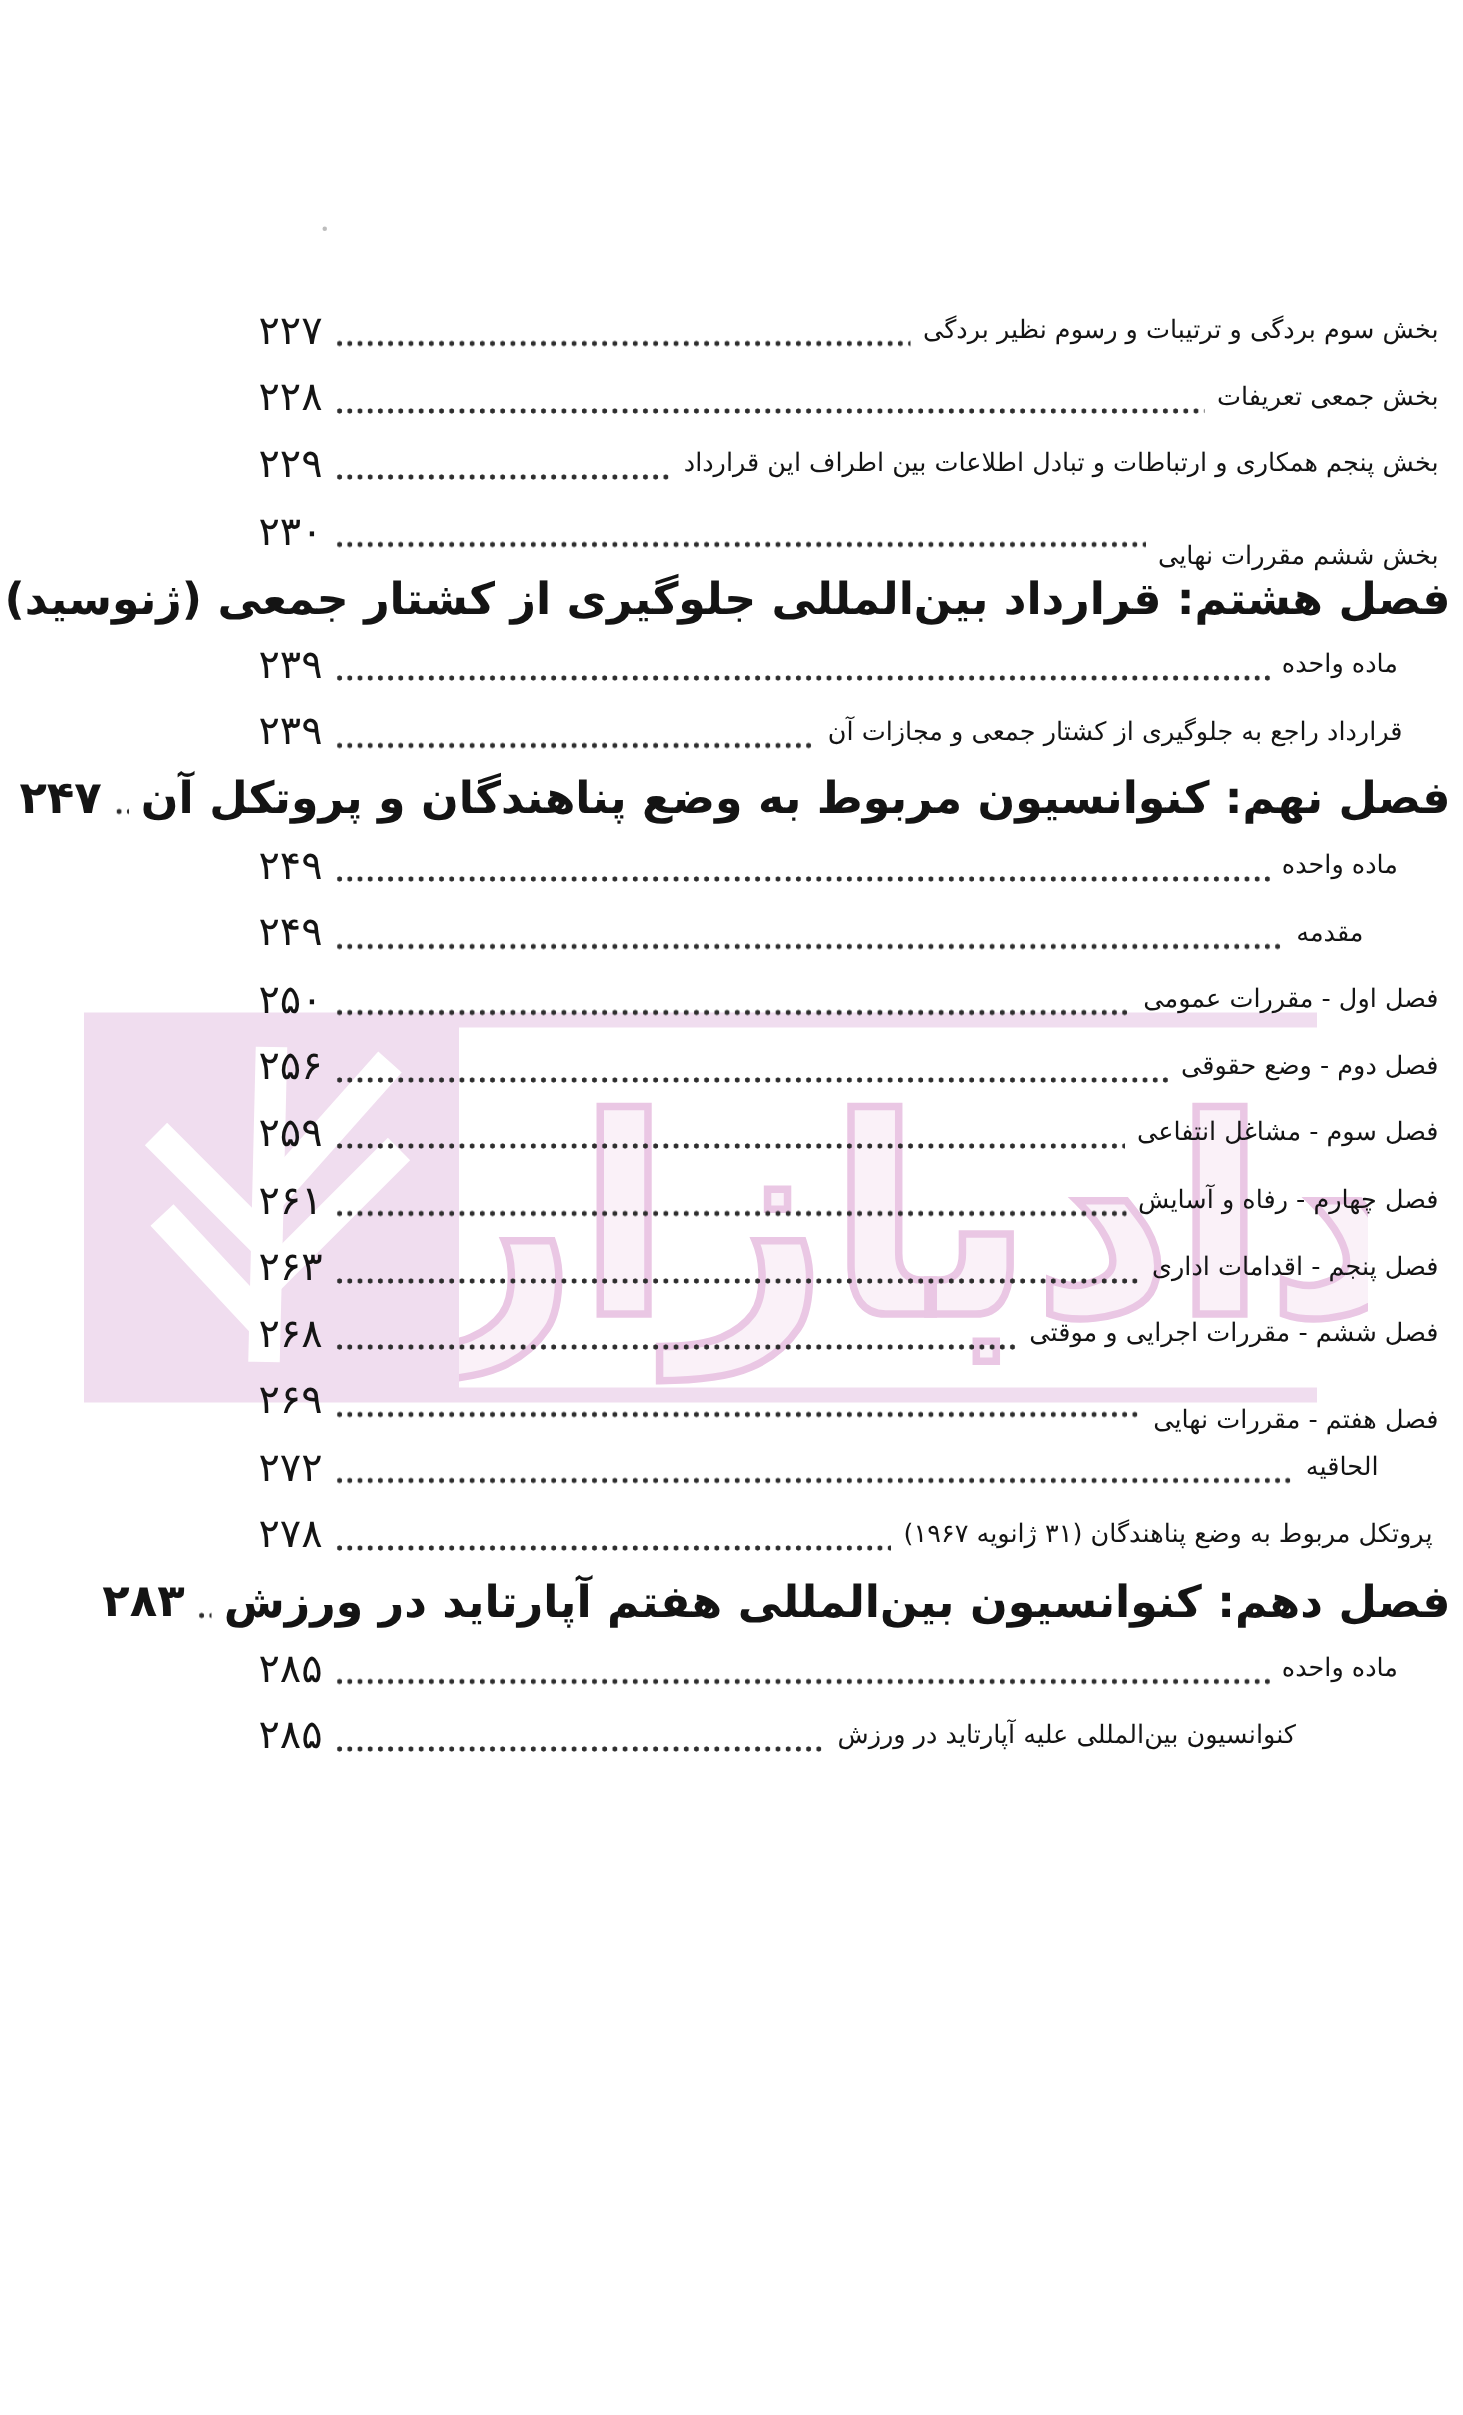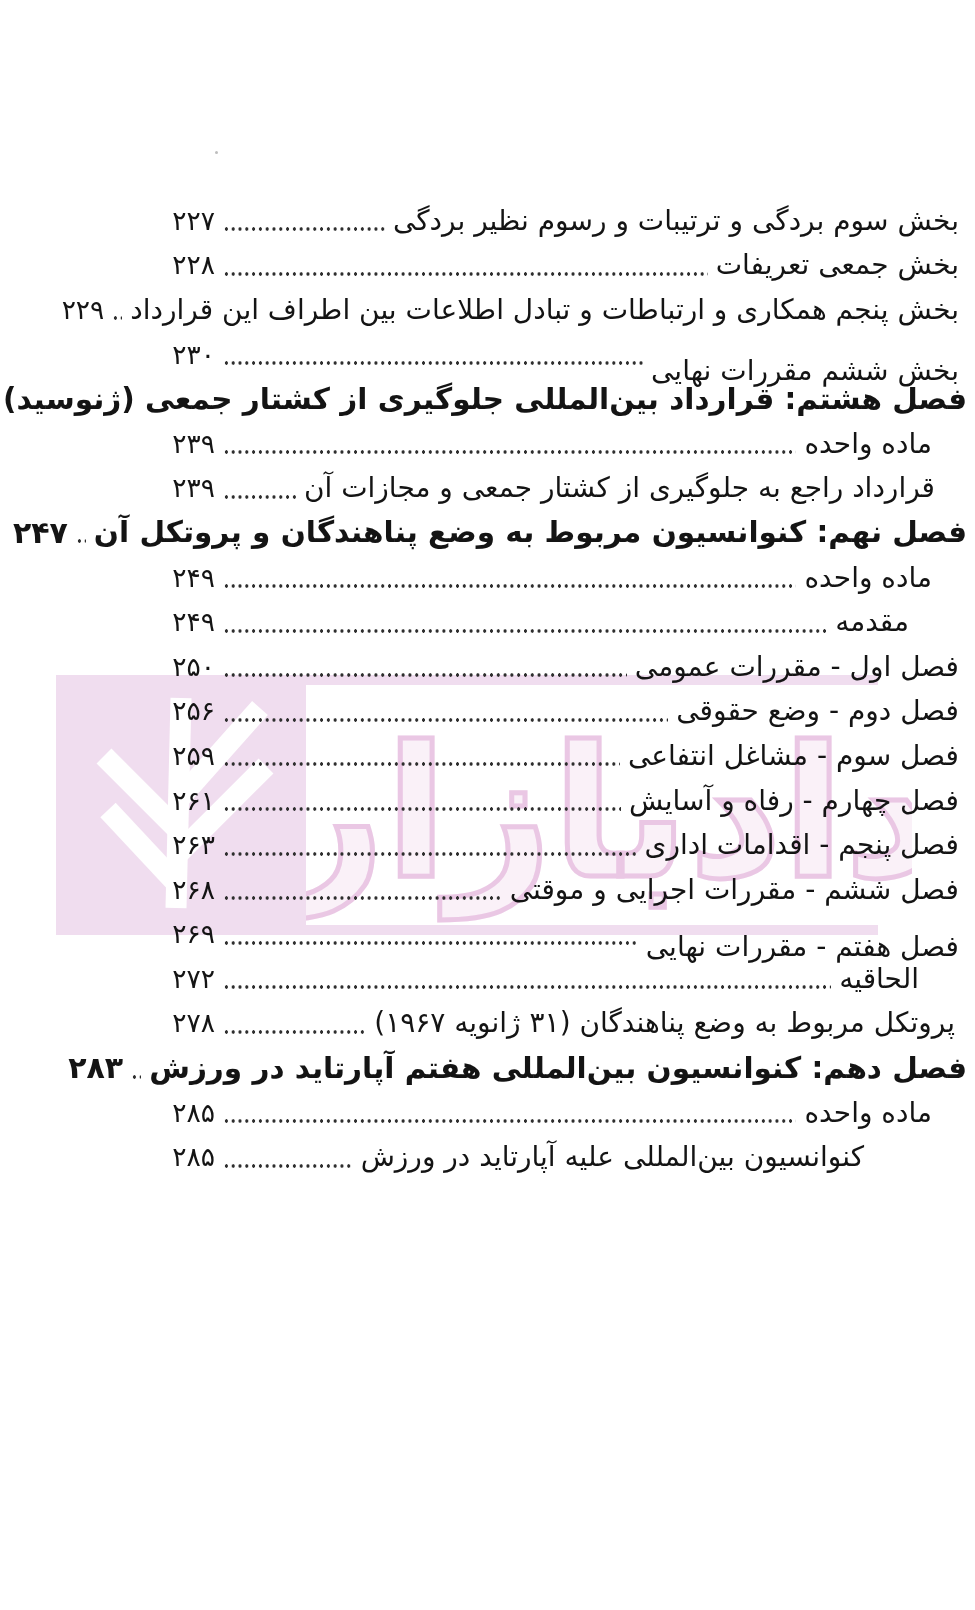--- a/index.html
+++ b/index.html
@@ -27,21 +27,21 @@
   }
   .wm-icon{position:absolute;left:32px;top:18px;}
 
   
   .toc{
     position:relative;z-index:1;direction:rtl;
     padding:198px 16px 0 145px;
   }
   .row{display:flex;align-items:center;height:44.6px;}
   .title{
-    white-space:nowrap;font-size:28px;color:#141414;flex:none;
+    white-space:nowrap;font-size:17px;color:#141414;flex:none;
   }
   .leader{
     flex:1;min-width:10px;height:4px;margin:0 8px;
     transform:translateY(9px);
     background-image:radial-gradient(circle,#2e2e2e 1.5px,rgba(0,0,0,0) 1.9px);
     background-size:6.8px 4px;background-repeat:repeat-x;
     background-position:left center;
   }
   .num{
     flex:none;width:70px;font-size:26.5px;color:#141414;

